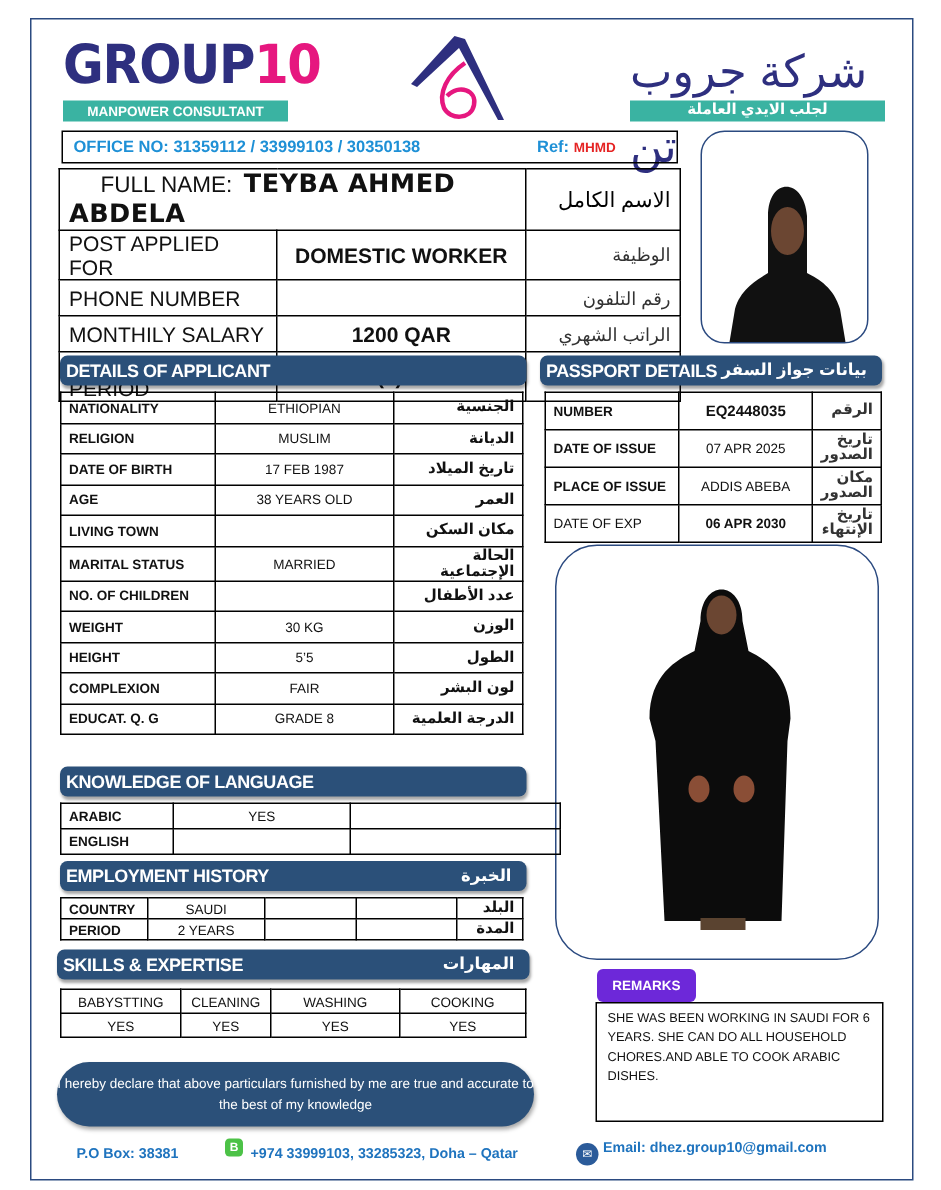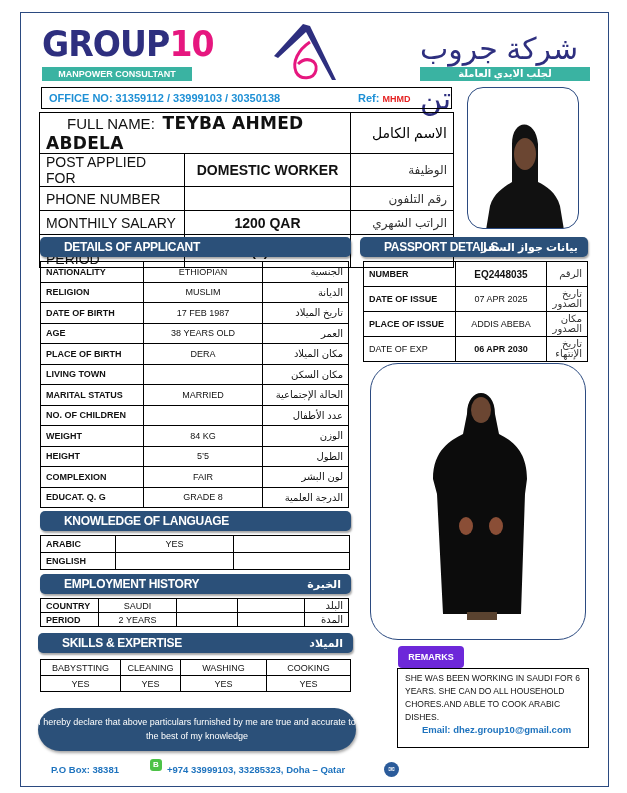--- a/index.html
+++ b/index.html
@@ -29,38 +29,38 @@
   .main-table .full-name-value { font-size: 17px; font-weight: bold; font-family: "DejaVu Sans", sans-serif; letter-spacing: 0.3px; }
   .main-table .val { text-align: center; font-weight: bold; font-size: 14px; }
   .main-table .ar { text-align: right; direction: rtl; font-size: 12px; color: #333; }
   .main-table .ar-big { font-size: 14px; color: #000; }
 
   
   .photo-small { left: 467px; top: 87px; width: 112px; height: 142px; border: 1.5px solid #2b4a80; border-radius: 16px; overflow: hidden; background: #fff; }
   .photo-large { left: 370px; top: 363px; width: 216px; height: 277px; border: 1.5px solid #2b4a80; border-radius: 28px; overflow: hidden; background: #fff; }
 
   
-  .sec { background: #2b5079; color: #fff; font-weight: bold; font-size: 12px; border-radius: 5px; box-shadow: 1px 2px 2px rgba(0,0,0,0.35); line-height: 20px; padding: 0 24px; letter-spacing: -0.3px; }
+  .sec { background: #2b5079; color: #fff; font-weight: bold; font-size: 12px; border-radius: 5px; box-shadow: 1px 2px 2px rgba(0,0,0,0.35); line-height: 20px; padding: 0 4px; letter-spacing: -0.3px; }
   .sec .ar { position: absolute; right: 10px; top: 0; font-size: 11px; direction: rtl; }
 
   table.grid { border-collapse: collapse; position: absolute; }
   table.grid td { border: 1px solid #000; font-size: 9px; padding: 0 5px; color: #111; }
   table.grid .lbl { font-weight: bold; }
   table.grid .c { text-align: center; }
-  table.grid .ar { direction: rtl; font-weight: normal; font-size: 10px; }
+  table.grid .ar { direction: rtl; font-weight: bold; font-size: 10px; }
 
   .details-table { left: 40px; top: 261px; width: 309px; padding-left: 20px; }
   .details-table td { height: 20.5px; }
 
   .passport-table { left: 363px; top: 261px; width: 225px; }
   .passport-table td { height: 25px; }
   .passport-table .ar { font-weight: normal; font-size: 8.5px; line-height: 10px; color: #333; }
   .passport-table .num { font-weight: bold; font-size: 10px; }
 
-  .lang-table { left: 40px; top: 535px; width: 310px; }
+  .lang-table { left: 40px; top: 535px; width: 334px; }
   .lang-table td { height: 17px; }
 
   .emp-table { left: 40px; top: 598px; width: 309px; }
   .emp-table td { height: 14px; }
 
   .skills-table { left: 40px; top: 659px; width: 311px; }
   .skills-table td { height: 16px; text-align: center; }
 
   .remarks-btn { left: 398px; top: 646px; width: 66px; height: 22px; background: #6d28d9; color: #fff; font-size: 9px; font-weight: bold; border-radius: 4px; text-align: center; line-height: 22px; }
   .remarks-box { left: 397px; top: 668px; width: 192px; height: 80px; border: 1px solid #000; font-size: 8.5px; line-height: 13px; padding: 3px 7px; color: #111; }
@@ -150,42 +150,37 @@
         <td class="lbl">DATE OF BIRTH</td>
         <td class="c">17 FEB 1987</td>
         <td class="ar">تاريخ الميلاد</td>
       </tr>
   <tr>
         <td class="lbl">AGE</td>
         <td class="c">38 YEARS OLD</td>
         <td class="ar">العمر</td>
       </tr>
   <tr>
-        <td class="lbl">PLACE OF BIRTH</td>
-        <td class="c">DERA</td>
-        <td class="ar">مكان الميلاد</td>
-      </tr>
-  <tr>
         <td class="lbl">LIVING TOWN</td>
         <td class="c"></td>
         <td class="ar">مكان السكن</td>
       </tr>
   <tr>
         <td class="lbl">MARITAL STATUS</td>
         <td class="c">MARRIED</td>
         <td class="ar">الحالة الإجتماعية</td>
       </tr>
   <tr>
         <td class="lbl">NO. OF CHILDREN</td>
         <td class="c"></td>
         <td class="ar">عدد الأطفال</td>
       </tr>
   <tr>
         <td class="lbl">WEIGHT</td>
-        <td class="c">84 KG</td>
+        <td class="c">30 KG</td>
         <td class="ar">الوزن</td>
       </tr>
   <tr>
         <td class="lbl">HEIGHT</td>
         <td class="c">5’5</td>
         <td class="ar">الطول</td>
       </tr>
   <tr>
         <td class="lbl">COMPLEXION</td>
         <td class="c">FAIR</td>
@@ -274,21 +269,21 @@
         <td class="c">2 YEARS</td>
         <td></td>
         <td></td>
         <td class="ar">المدة</td>
       </tr>
 </tbody>
   </table>
 
 <div class="abs sec" style="left:38px; top:633px; width:315px;">
   <span>SKILLS &amp; EXPERTISE</span>
-  <span class="ar">الميلاد</span>
+  <span class="ar">المهارات</span>
 </div>
 <table class="grid skills-table">
   <tbody>
       <tr>
     <td style="width:80px">BABYSTTING</td>
     <td style="width:60px">CLEANING</td>
     <td style="width:86px">WASHING</td>
     <td>COOKING</td>
   </tr>
   <tr>
@@ -302,13 +297,13 @@
 
 <div class="abs remarks-btn">REMARKS</div>
 <div class="abs remarks-box">SHE WAS BEEN WORKING IN SAUDI FOR 6 YEARS. SHE CAN DO ALL HOUSEHOLD CHORES.AND ABLE TO COOK ARABIC DISHES.</div>
 
 <div class="abs declare">I hereby declare that above particulars furnished by me are true and accurate to the best of my knowledge</div>
 
 <div class="abs footer" style="left:51px; top:764px;">P.O Box: 38381</div>
 <div class="abs wa-icon">B</div>
 <div class="abs footer" style="left:167px; top:764px;">+974 33999103, 33285323, Doha – Qatar</div>
 <div class="abs mail-icon">✉</div>
-<div class="abs footer" style="left:402px; top:724px;margin-left:20px;">Email: dhez.group10@gmail.com</div>
+<div class="abs footer" style="left:402px; top:760px;">Email: dhez.group10@gmail.com</div>
 
 </body></html>

